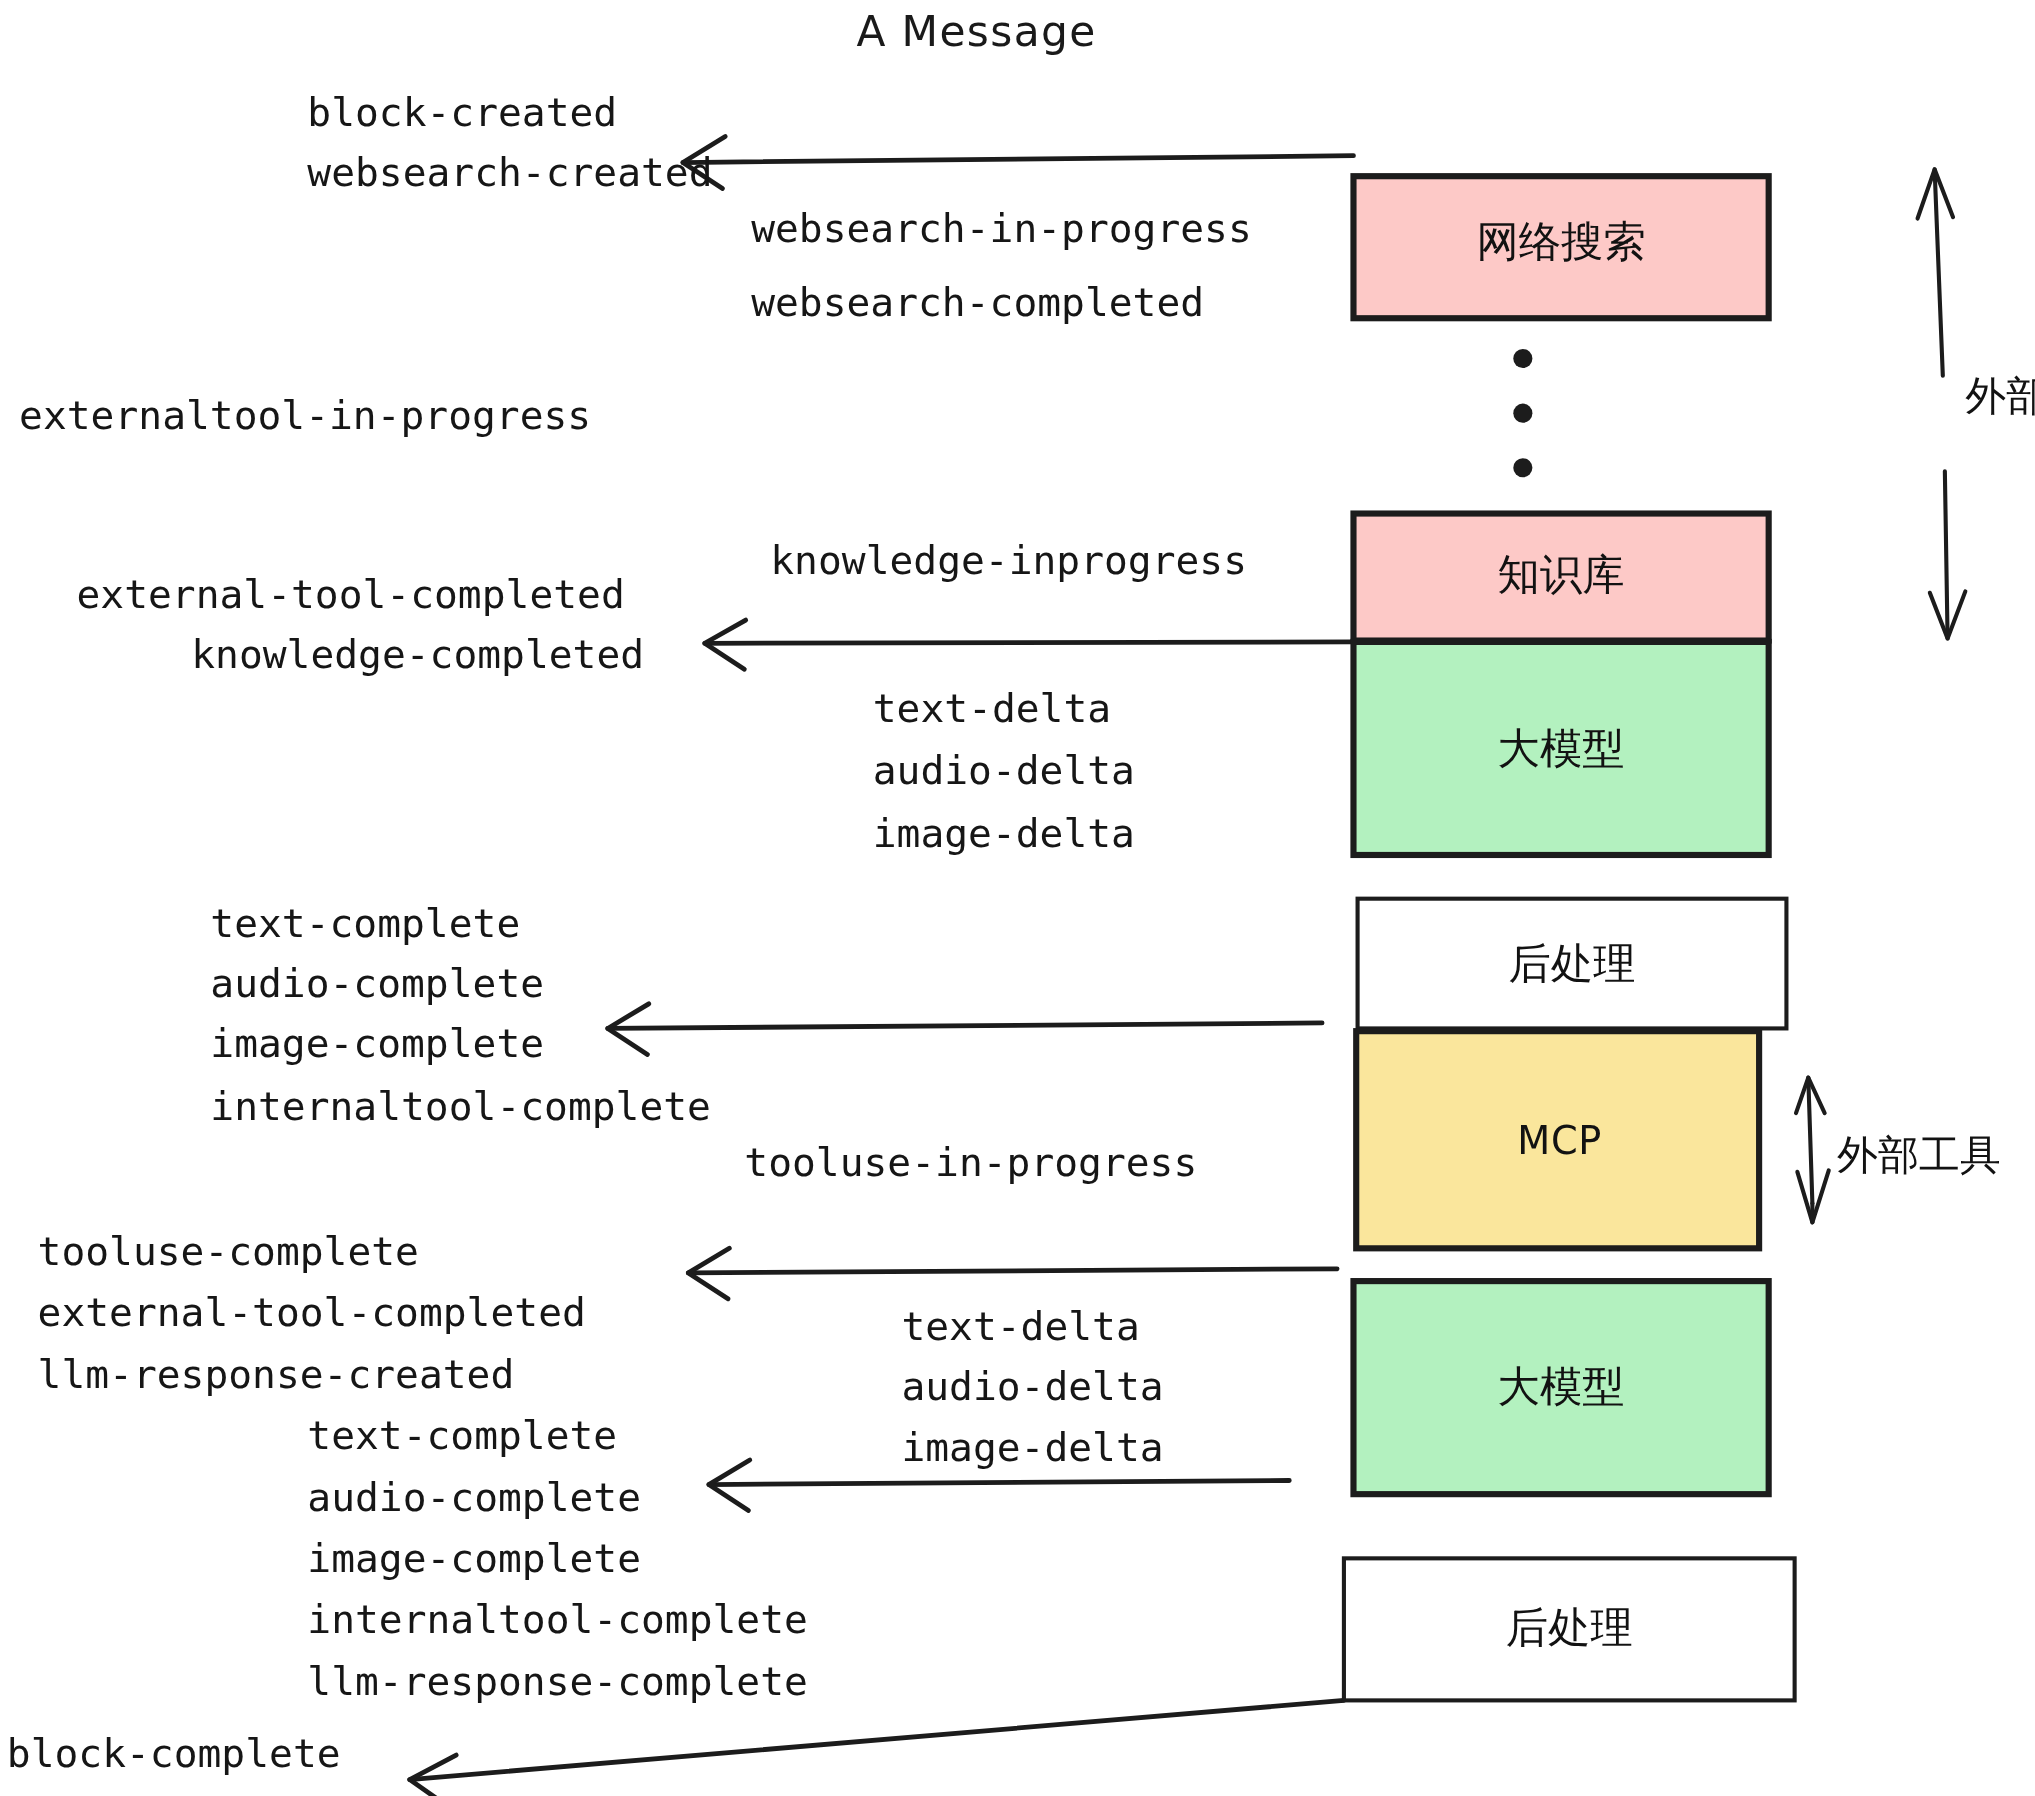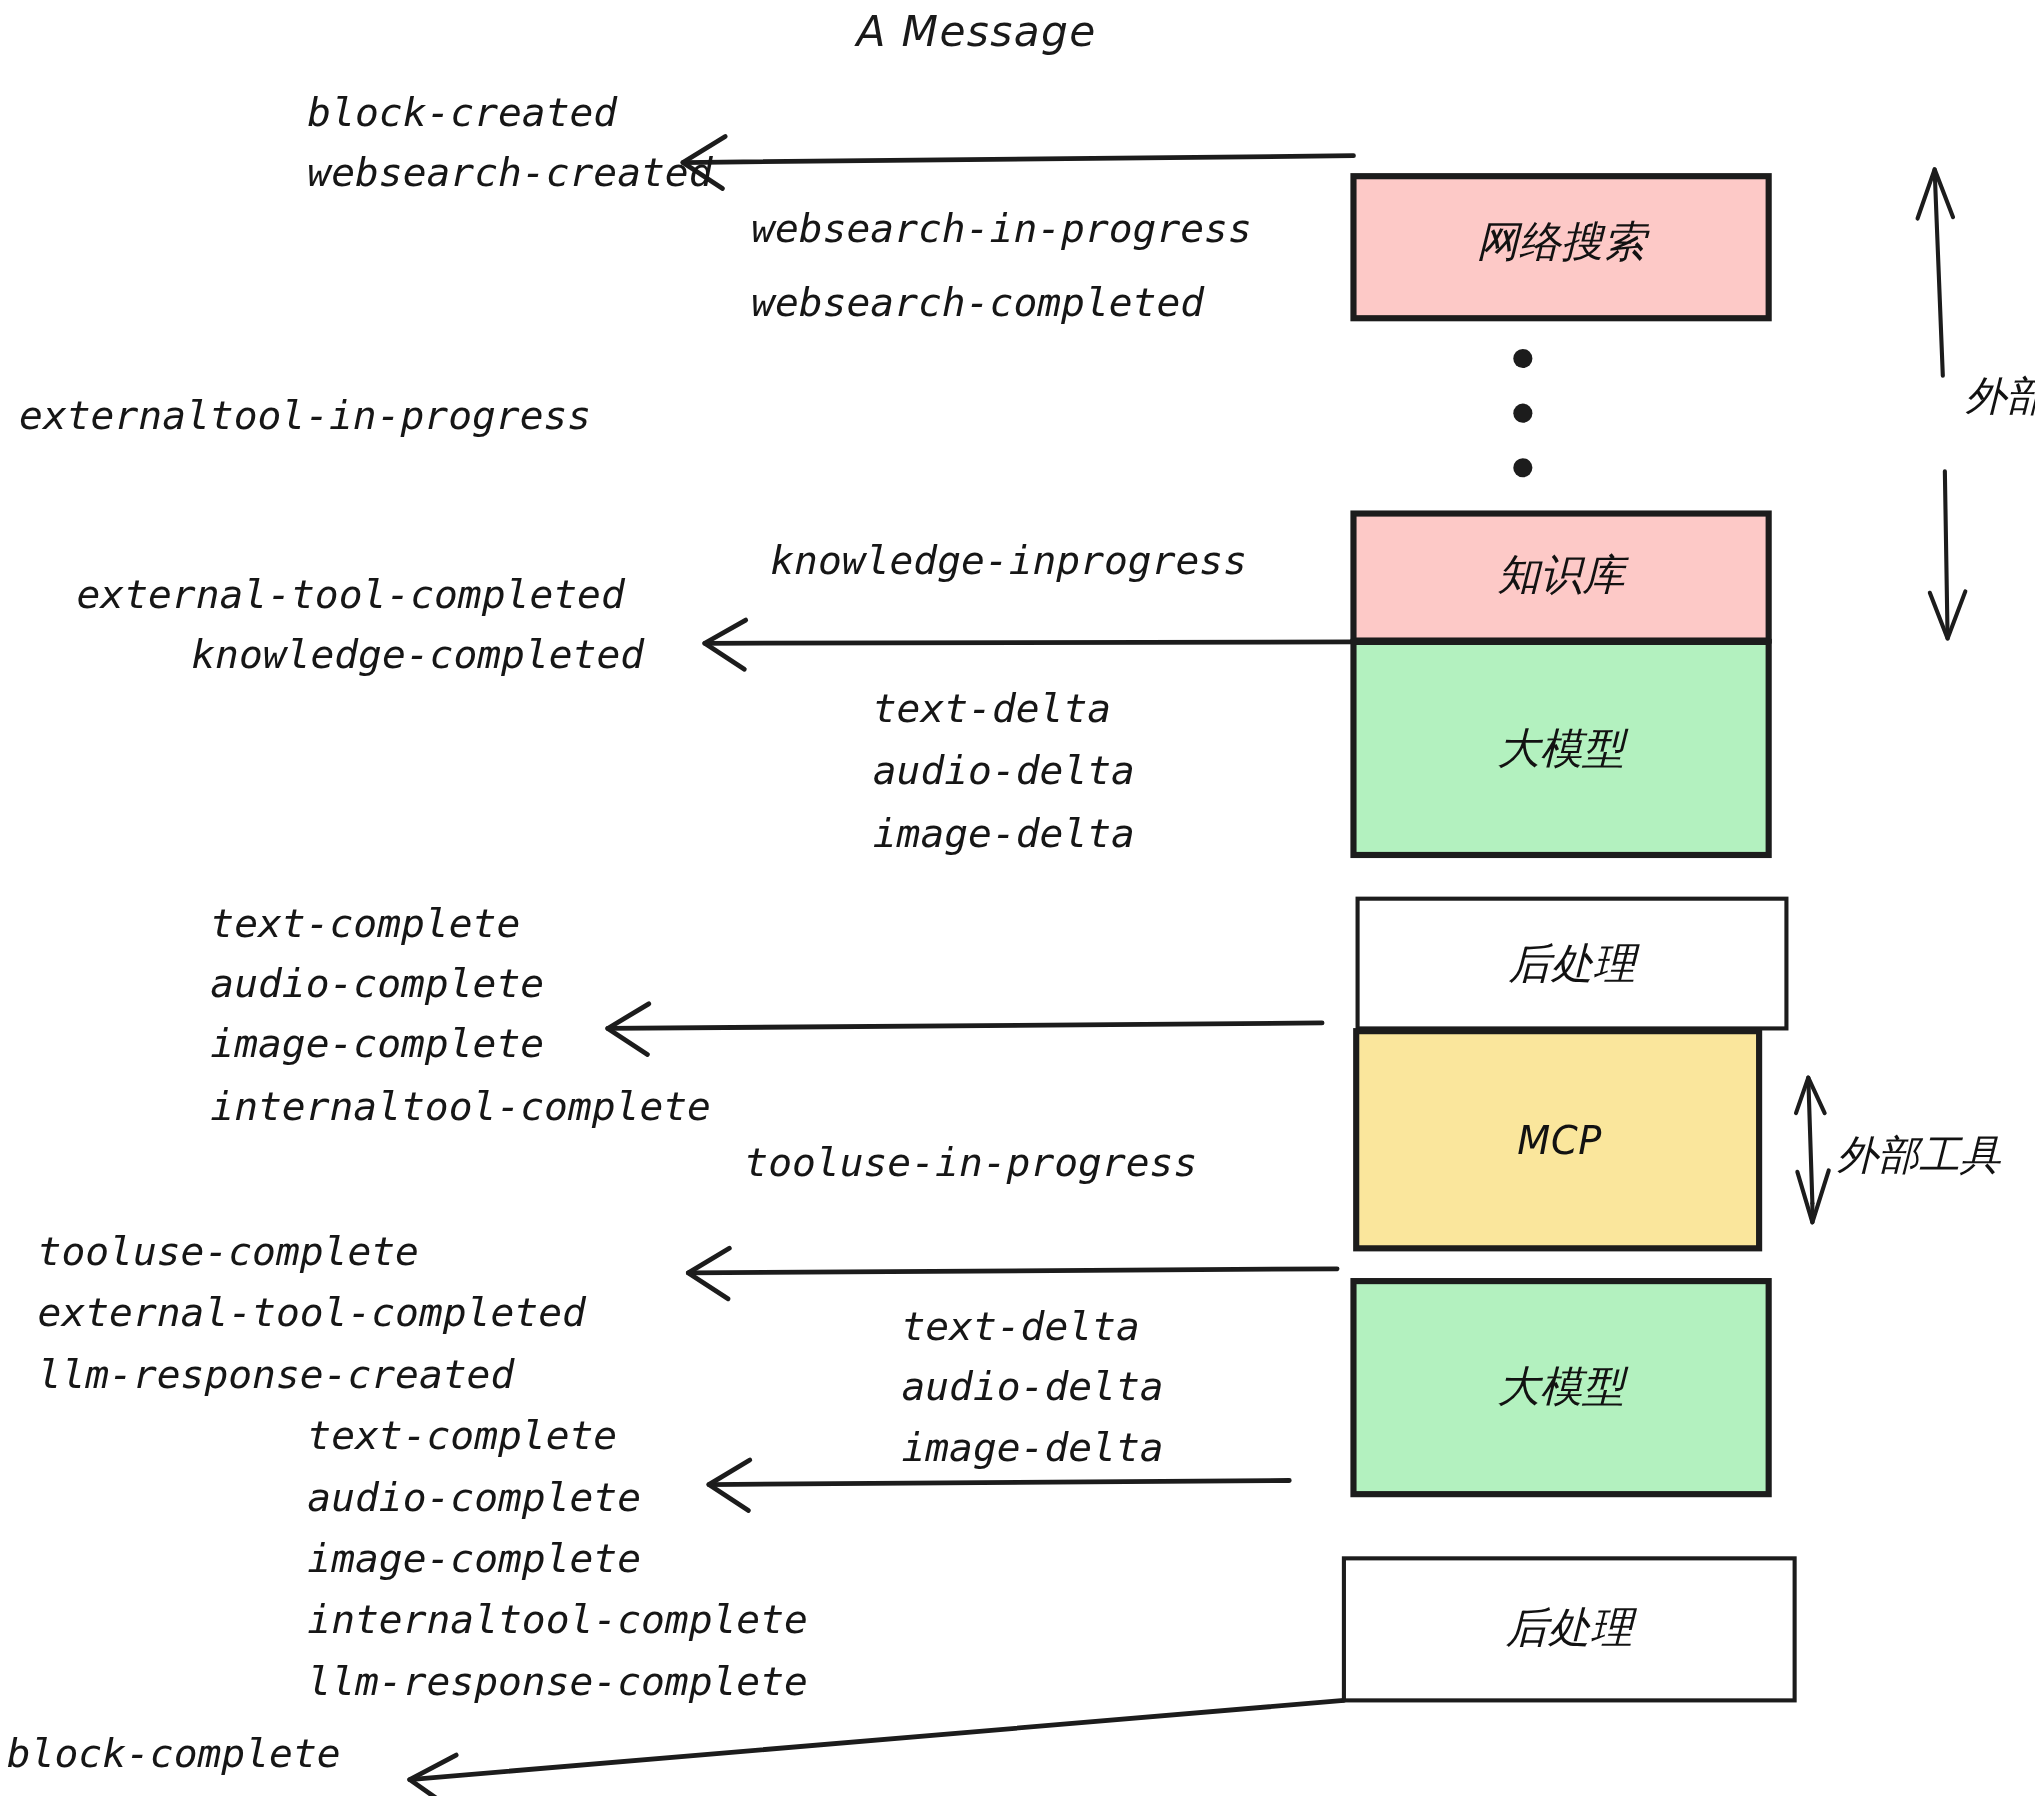--- a/index.html
+++ b/index.html
@@ -11,21 +11,20 @@
     width: 2035px;
     height: 1796px;
     overflow: hidden;
     font-family: "DejaVu Sans", sans-serif;
   }
   #stage {
     position: relative;
     width: 2035px;
     height: 1684px;
     background: #ffffff;
-    font-style: italic;
   }
   svg.diagram {
     position: absolute;
     left: 0;
     top: 0;
     width: 2035px;
     height: 1796px;
   }
   
   .t-title {

